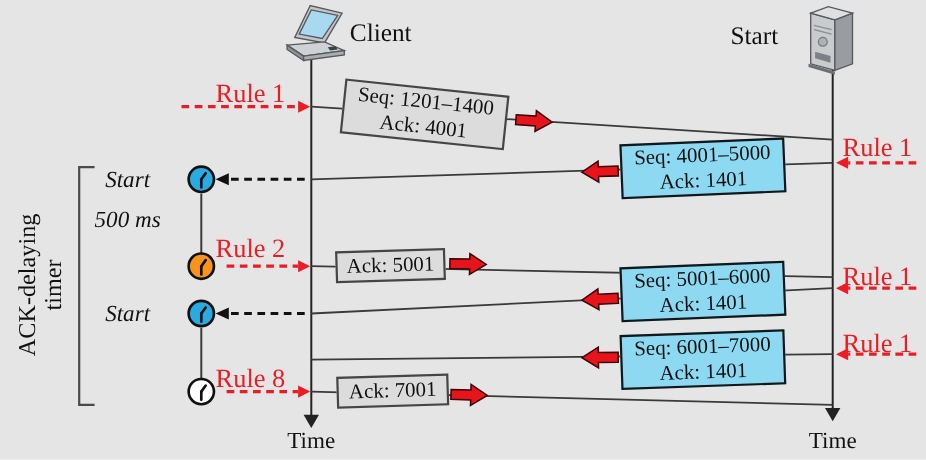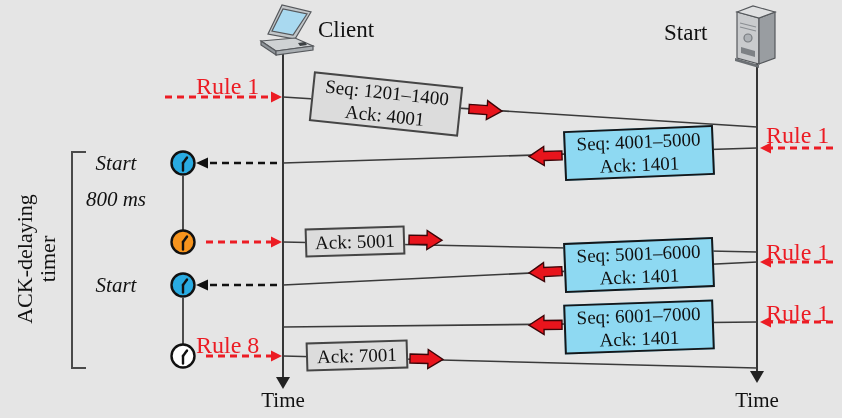--- a/index.html
+++ b/index.html
@@ -130,26 +130,27 @@
       <circle cx="15" cy="34" r="4" fill="#aeb2b6" stroke="#777b7f" stroke-width="1.2"></circle>
       <polygon points="8,43 22,47 22,53 8,49" fill="#7d8185"></polygon>
     </g>
   </svg>
 
   <div class="label actor-label" style="left:318px; top:17px;">Client</div>
   <div class="label actor-label" style="left:664px; top:20px;">Start</div>
 
   <div class="label rule" style="left:196px; top:73px;  width:86px;">Rule 1</div>
   <div class="label rule" style="left:766px; top:122px;">Rule 1</div>
+  <div class="label rule" style="left:196px; top:214px; width:86px;">Rule 2</div>
   <div class="label rule" style="left:766px; top:239px;">Rule 1</div>
   <div class="label rule" style="left:766px; top:300px;">Rule 1</div>
   <div class="label rule" style="left:196px; top:332px; width:86px;">Rule 8</div>
 
   <div class="label timer-label" style="left:60px; top:151px;">Start</div>
-  <div class="label timer-label" style="left:60px; top:187px;">800 ms</div>
+  <div class="label timer-label" style="left:60px; top:187px;">500 ms</div>
   <div class="label timer-label" style="left:60px; top:273px;">Start</div>
 
   <div class="bracket-label" style="left:-79px; top:236px; width:230px; height:46px;">
     <div>ACK-delaying</div>
     <div>timer</div>
   </div>
 
   <div class="msgbox gray" style="left:311px; top:79px; width:150px; height:50px; transform:rotate(6deg);">
     <div>Seq: 1201–1400</div>
     <div>Ack: 4001</div>

